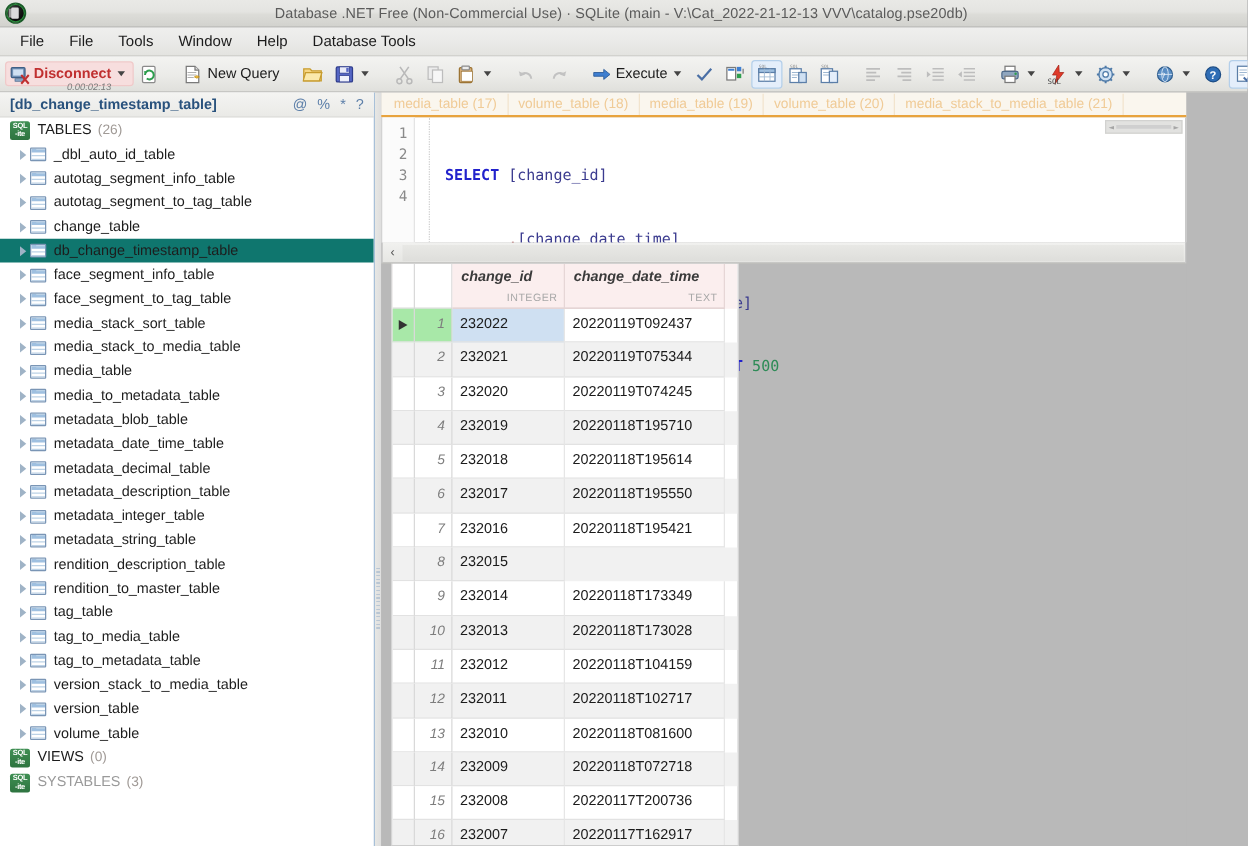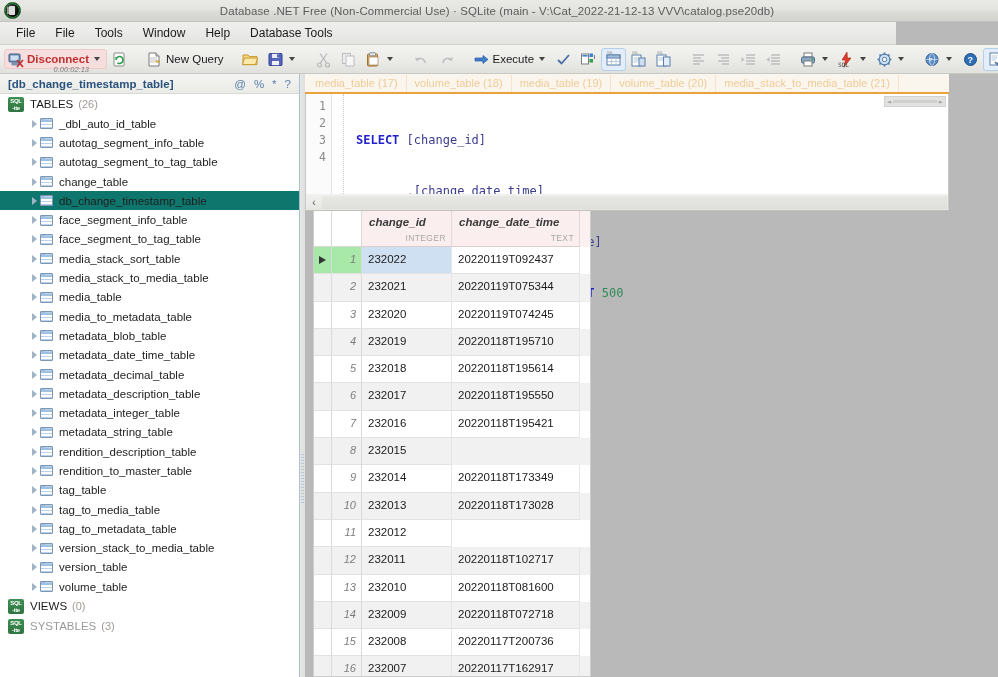--- a/index.html
+++ b/index.html
@@ -38,21 +38,21 @@
     box-shadow: -3px 0 0 -1px #9a9a9a;
   }
   .title-text {
     position: absolute; left: 0; right: 0; text-align: center;
     font-size: 11.5px; color: #5b5b5b; letter-spacing: .1px;
     white-space: nowrap; padding-right: 4px;
   }
 
   
   .menubar {
-    position: absolute; top: 22px; left: 0; width: 896px; height: 23px;
+    position: absolute; top: 22px; left: 0; width: 998px; height: 23px;
     background: linear-gradient(to bottom, #efefee 0%, #eaeae8 50%, #e3e3e0 100%);
     border-bottom: 1px solid #d2d2ce;
     display: flex; align-items: center; padding-left: 7px;
   }
   .menu-item {
     font-size: 12px; color: #1b1b1b; padding: 3px 9px; margin-right: 2px;
     border-radius: 2px; cursor: default; white-space: nowrap;
   }
 
   
@@ -108,21 +108,21 @@
     color: #fff; font-size: 6px; font-weight: bold; line-height: 7px;
     text-align: center; padding-top: 1px; letter-spacing: -0.3px;
     font-family: "Liberation Sans", sans-serif;
   }
   .group-name { font-size: 11.5px; color: #1b1b1b; margin-left: 6px; }
   .group-name.dim { color: #9a9a9a; }
   .group-count { font-size: 11px; color: #a09a96; margin-left: 5px; }
 
   .tree-row {
     display: flex; align-items: center; height: 19.3px;
-    padding-left: 28px; cursor: default;
+    padding-left: 12px; cursor: default;
   }
   .tree-row.selected { background: #0f766e; }
   .expander {
     width: 12px; flex: 0 0 12px; display: flex; align-items: center;
     justify-content: center;
   }
   .expander i {
     width: 0; height: 0; border-top: 4px solid transparent;
     border-bottom: 4px solid transparent; border-left: 5px solid #9fb3c6;
     display: block;
@@ -904,20 +904,21 @@
       <div class="grid-row alt">
         <div class="c-sel"></div>
         <div class="c-rn">10</div>
         <div class="c-v1">232013</div>
         <div class="c-v2">20220118T173028</div>
       </div>
       <div class="grid-row">
         <div class="c-sel"></div>
         <div class="c-rn">11</div>
         <div class="c-v1">232012</div>
+        <div class="c-v2">20220118T104159</div>
       </div>
       <div class="grid-row alt">
         <div class="c-sel"></div>
         <div class="c-rn">12</div>
         <div class="c-v1">232011</div>
         <div class="c-v2">20220118T102717</div>
       </div>
       <div class="grid-row">
         <div class="c-sel"></div>
         <div class="c-rn">13</div>

